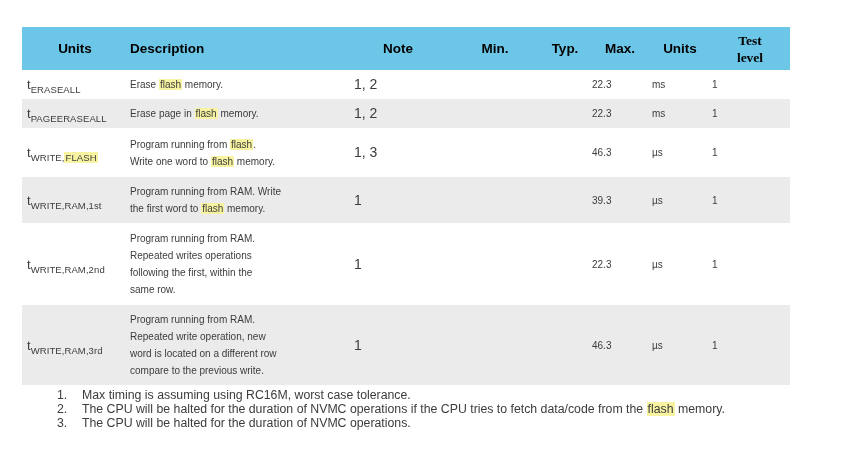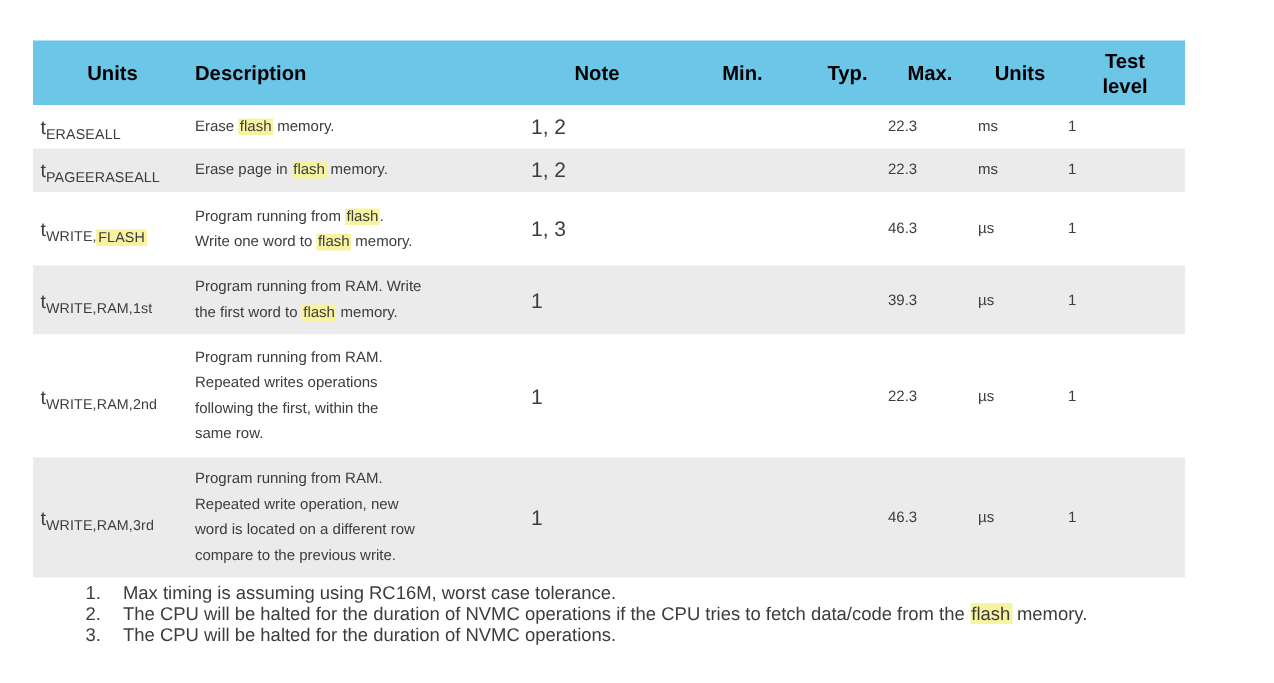--- a/index.html
+++ b/index.html
@@ -11,21 +11,21 @@
     position:absolute;left:22px;top:27px;width:768px;
     border-collapse:collapse;table-layout:fixed;
   }
   thead tr{height:43px;}
   th{
     background:var(--header-bg,#6CC6E8);color:#000;font-weight:700;
     font-size:13.5px;line-height:17px;padding:4px 2px;vertical-align:middle;
     text-align:center;
   }
   th.c1{text-align:left;padding-left:2px;}
-  th.c7{white-space:pre-line;}
+  th.c7{white-space:pre-line;font-family:Liberation Serif, serif;}
   td{
     vertical-align:middle;font-size:10px;line-height:17px;
     padding:6px 2px;color:var(--text,#3c3c3c);
   }
   tbody tr:nth-child(even){background:var(--row-alt,#EBEBEB);}
   tbody tr:nth-child(odd){background:#fff;}
   tbody tr:nth-child(1){height:29px;}
   tbody tr:nth-child(2){height:29px;}
   tbody tr:nth-child(3){height:49px;}
   tbody tr:nth-child(4){height:43px;border-radius:15px;}

